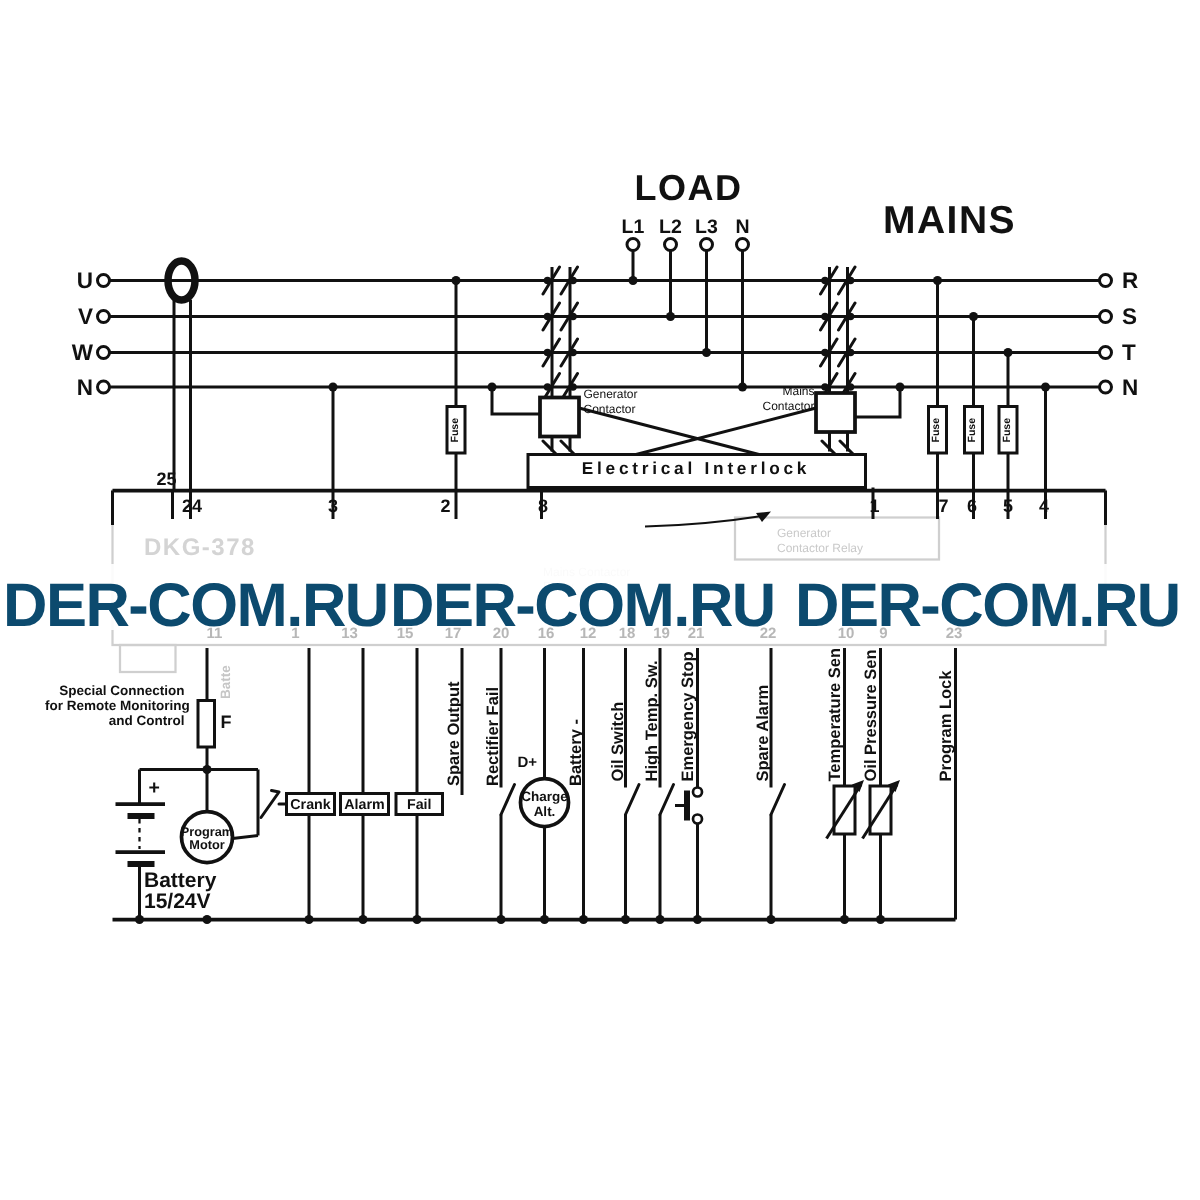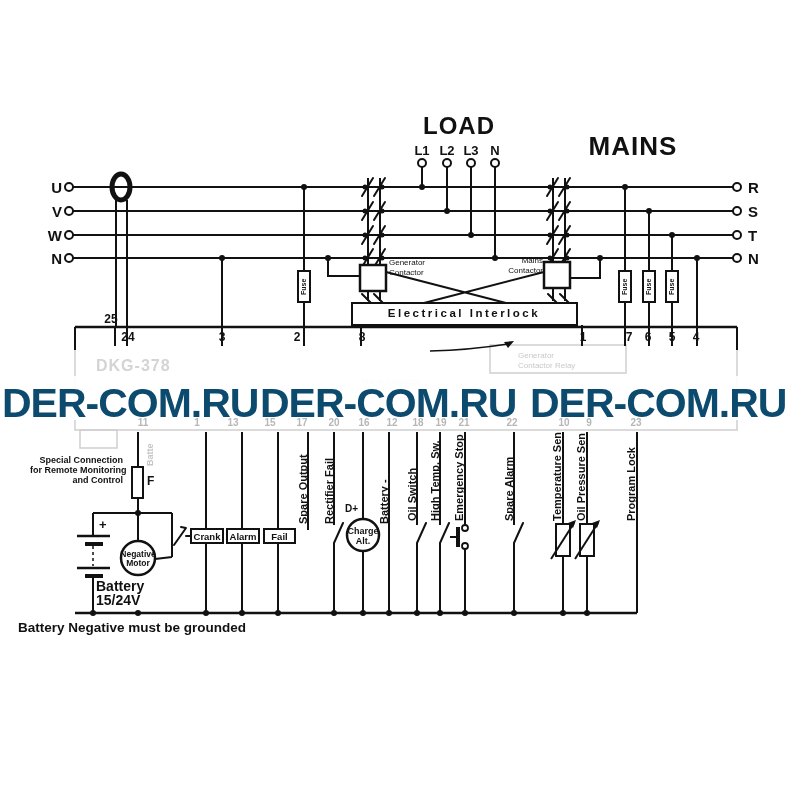--- a/index.html
+++ b/index.html
@@ -279,21 +279,21 @@
 
   <div class="abs b rt" style="left:30px;top:455px;width:93px;font-size:9px">Special Connection</div>
   <div class="abs b rt" style="left:30px;top:465px;width:93px;font-size:9px">for Remote Monitoring</div>
   <div class="abs b rt" style="left:30px;top:475px;width:93px;font-size:9px">and Control</div>
 
   <div class="vl vl-gray" style="left:145px;top:466px">Batte</div>
   <div class="abs b" style="left:147px;top:474px;font-size:12px">F</div>
   <div class="abs b" style="left:99px;top:517px;font-size:13px">+</div>
   <div class="abs b" style="left:96px;top:578px;font-size:14px">Battery</div>
   <div class="abs b" style="left:96px;top:592px;font-size:14px">15/24V</div>
-  <div class="abs ctr" style="left:138px;top:549px;font-size:8.5px;font-weight:bold">Negative</div>
+  <div class="abs ctr" style="left:138px;top:549px;font-size:8.5px;font-weight:bold">Program</div>
   <div class="abs ctr" style="left:138px;top:558px;font-size:8.5px;font-weight:bold">Motor</div>
 
   <div class="bx" style="left:191px;top:529px;width:32px;height:14px">Crank</div>
   <div class="bx" style="left:227px;top:529px;width:32px;height:14px">Alarm</div>
   <div class="bx" style="left:264px;top:529px;width:31px;height:14px">Fail</div>
 
   <div class="abs b" style="left:345px;top:503px;font-size:10px">D+</div>
   <div class="abs ctr" style="left:363px;top:526px;font-size:9px;font-weight:bold">Charge</div>
   <div class="abs ctr" style="left:363px;top:536px;font-size:9px;font-weight:bold">Alt.</div>
 
@@ -301,15 +301,14 @@
   <div class="vl" style="left:323px;top:524px">Rectifier Fail</div>
   <div class="vl" style="left:378px;top:524px">Battery -</div>
   <div class="vl" style="left:406px;top:521px">Oil Switch</div>
   <div class="vl" style="left:429px;top:521px">High Temp. Sw.</div>
   <div class="vl" style="left:453px;top:521px">Emergency Stop</div>
   <div class="vl" style="left:503px;top:521px">Spare Alarm</div>
   <div class="vl" style="left:551px;top:521px">Temperature Sen</div>
   <div class="vl" style="left:575px;top:521px">Oil Pressure Sen</div>
   <div class="vl" style="left:625px;top:521px">Program Lock</div>
 
-  <div class="abs b" style="left:18px;top:620px;font-size:13.5px">Battery Negative must be grounded</div>
 
 </div>
 
 </body></html>

